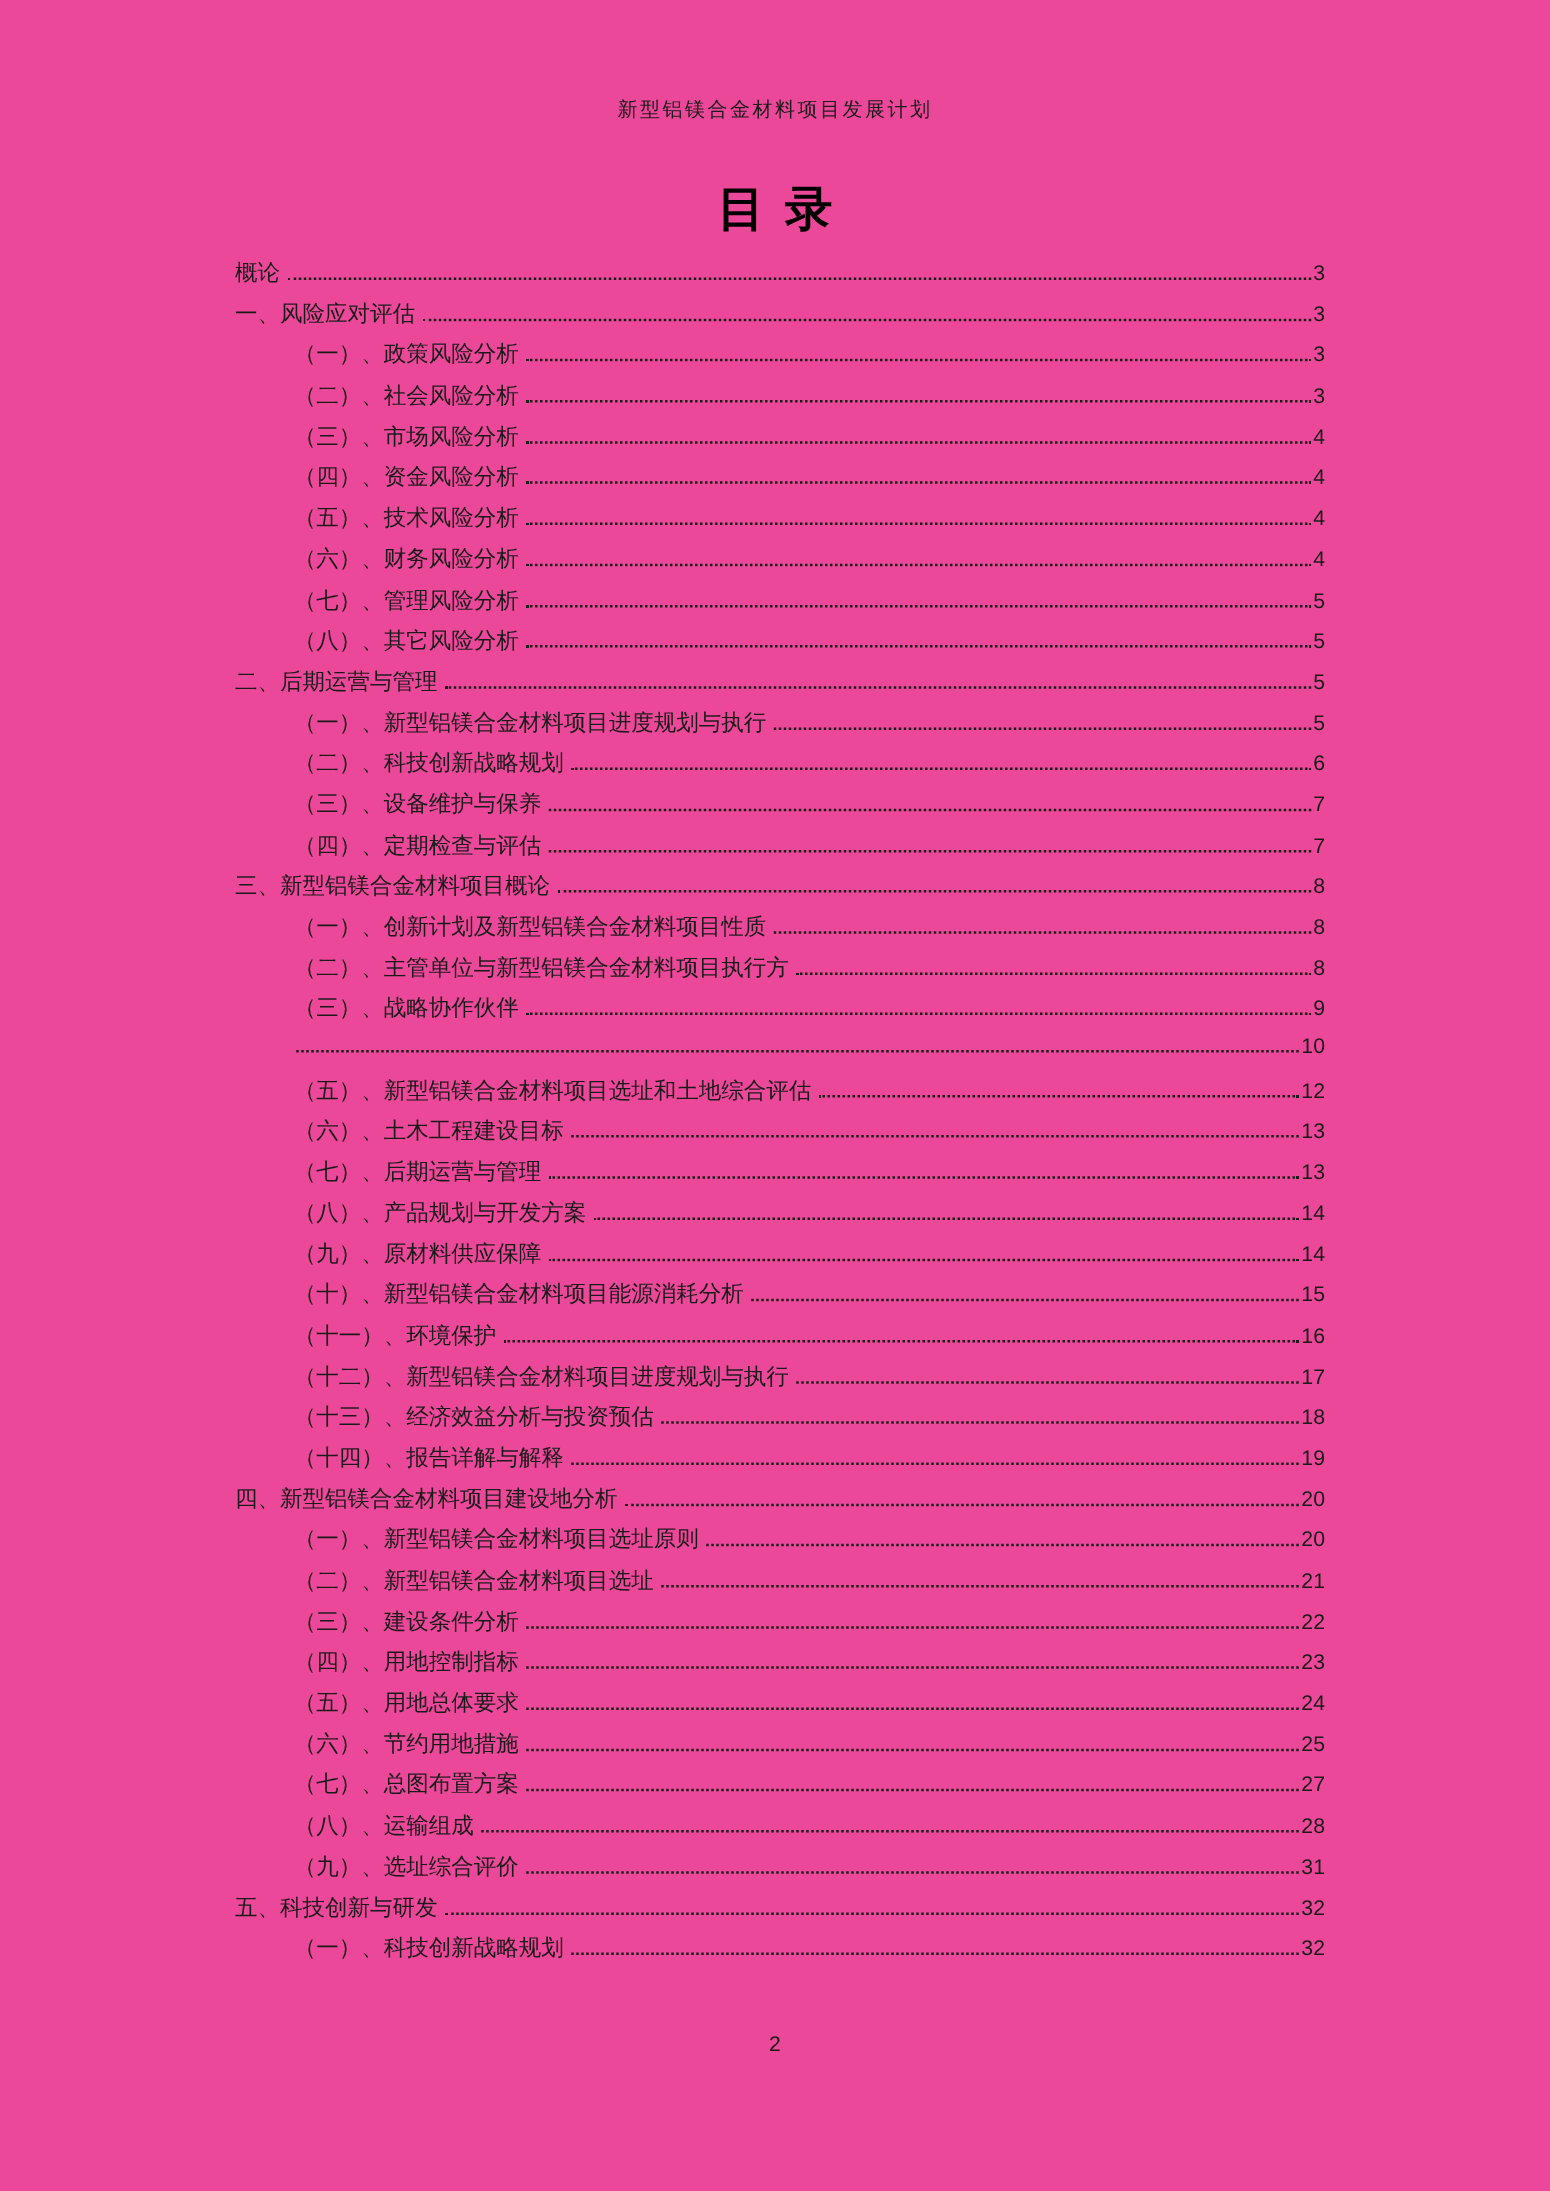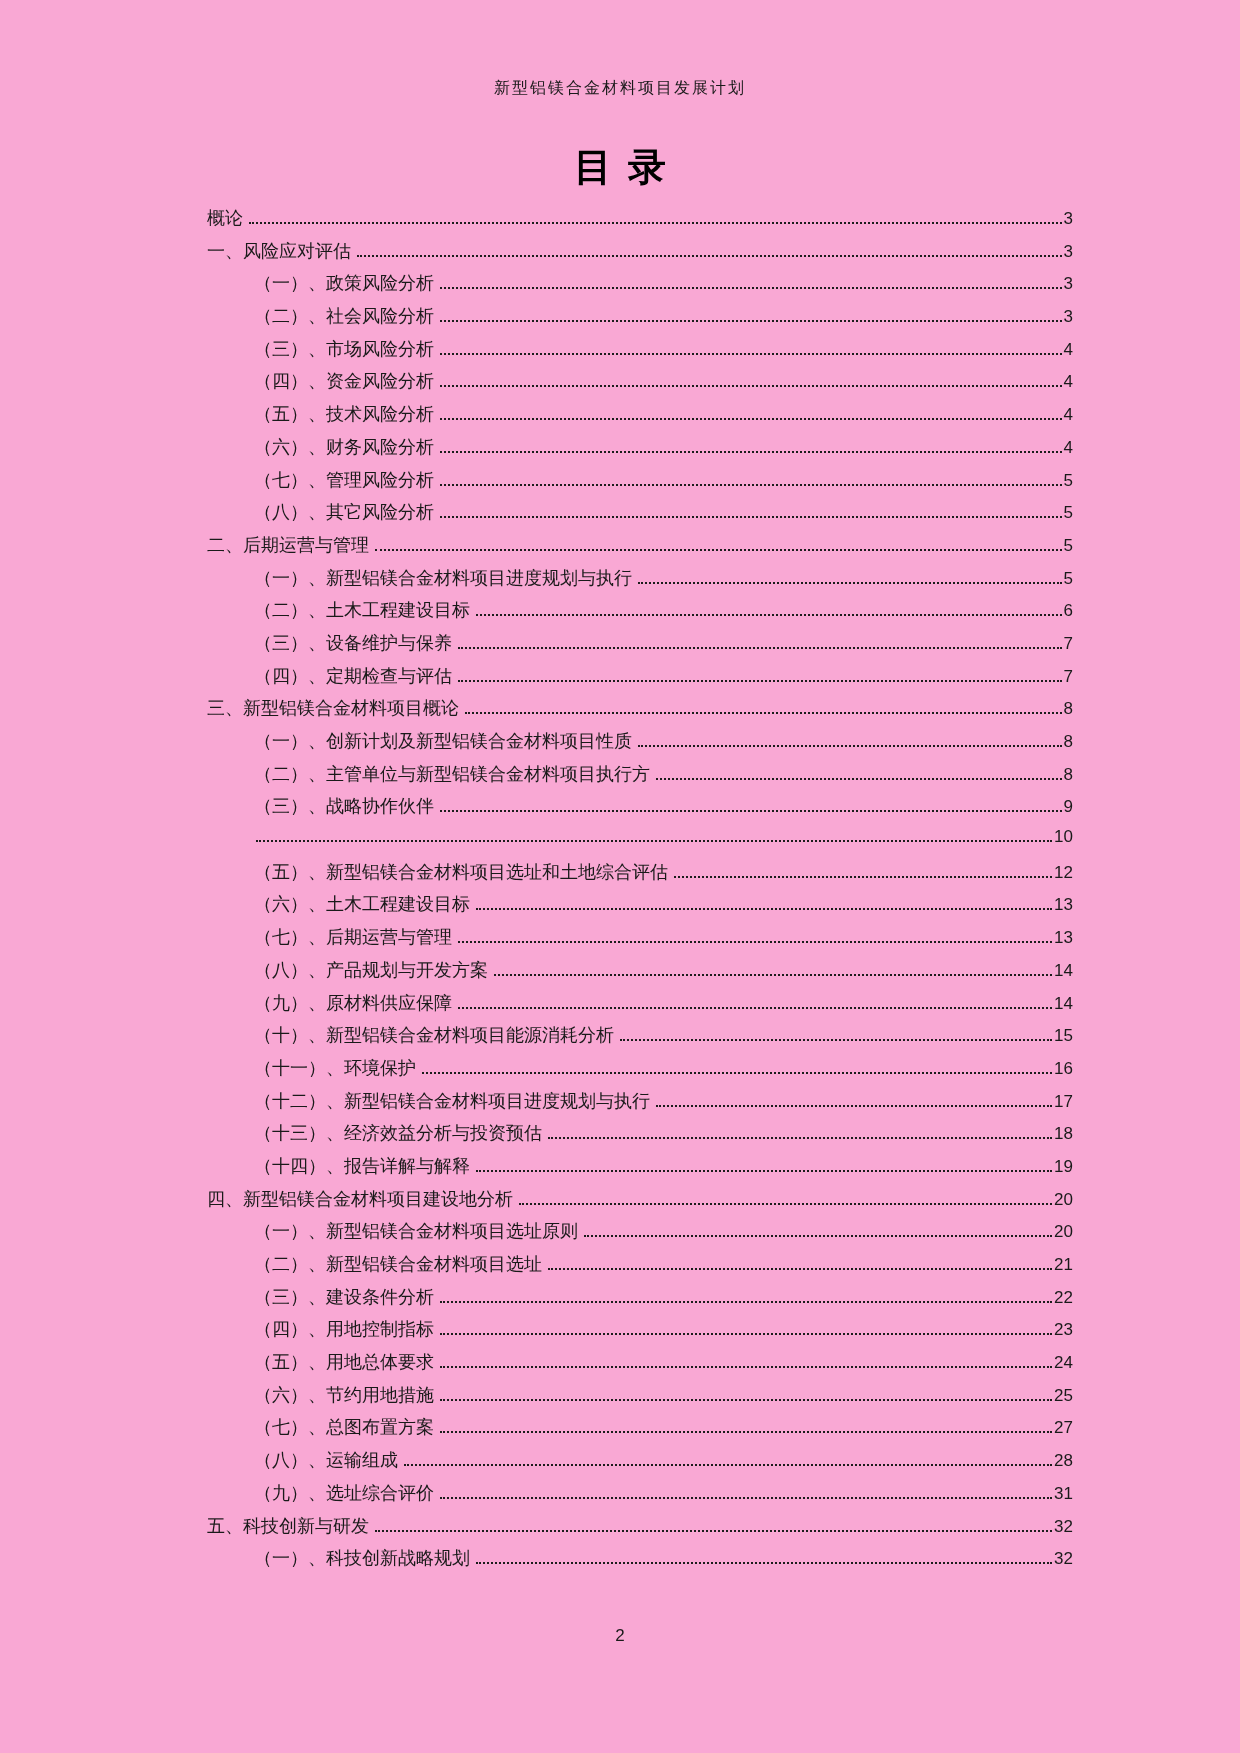--- a/index.html
+++ b/index.html
@@ -4,21 +4,21 @@
 <style>
   html, body {
     margin: 0;
     padding: 0;
     background: #ffffff;
   }
   .page {
     position: relative;
     width: 1240px;
     height: 1753px;
-    background: #f9a8d4;
+    background: #ec4899;
     color: #000000;
     font-family: "Liberation Serif", "DejaVu Serif", serif;
     overflow: hidden;
   }
   .doc-header {
     position: absolute;
     top: 78px;
     left: 0;
     right: 0;
     text-align: center;
@@ -36,22 +36,21 @@
     font-size: 38px;
     font-weight: bold;
     letter-spacing: 16px;
     text-indent: 16px;
     color: #000000;
   }
   .toc {
     position: absolute;
     top: 206px;
     left: 188px;
-    right: 167px;
-    margin-left: 19px;
+    right: 180px;
   }
   .toc-row {
     display: flex;
     align-items: baseline;
     height: 32.7px;
     white-space: nowrap;
   }
   .toc-row.level-1 {
     padding-left: 47px;
     justify-content: flex-end;
@@ -152,21 +151,21 @@
       <span class="toc-label">二、后期运营与管理</span>
       <span class="leader"></span>
       <span class="toc-page">5</span>
     </div>
       <div class="toc-row level-1">
       <span class="toc-label">（一）、新型铝镁合金材料项目进度规划与执行</span>
       <span class="leader"></span>
       <span class="toc-page">5</span>
     </div>
       <div class="toc-row level-1">
-      <span class="toc-label">（二）、土木工程建设目标</span>
+      <span class="toc-label">（二）、科技创新战略规划</span>
       <span class="leader"></span>
       <span class="toc-page">6</span>
     </div>
       <div class="toc-row level-1">
       <span class="toc-label">（三）、设备维护与保养</span>
       <span class="leader"></span>
       <span class="toc-page">7</span>
     </div>
       <div class="toc-row level-1">
       <span class="toc-label">（四）、定期检查与评估</span>

